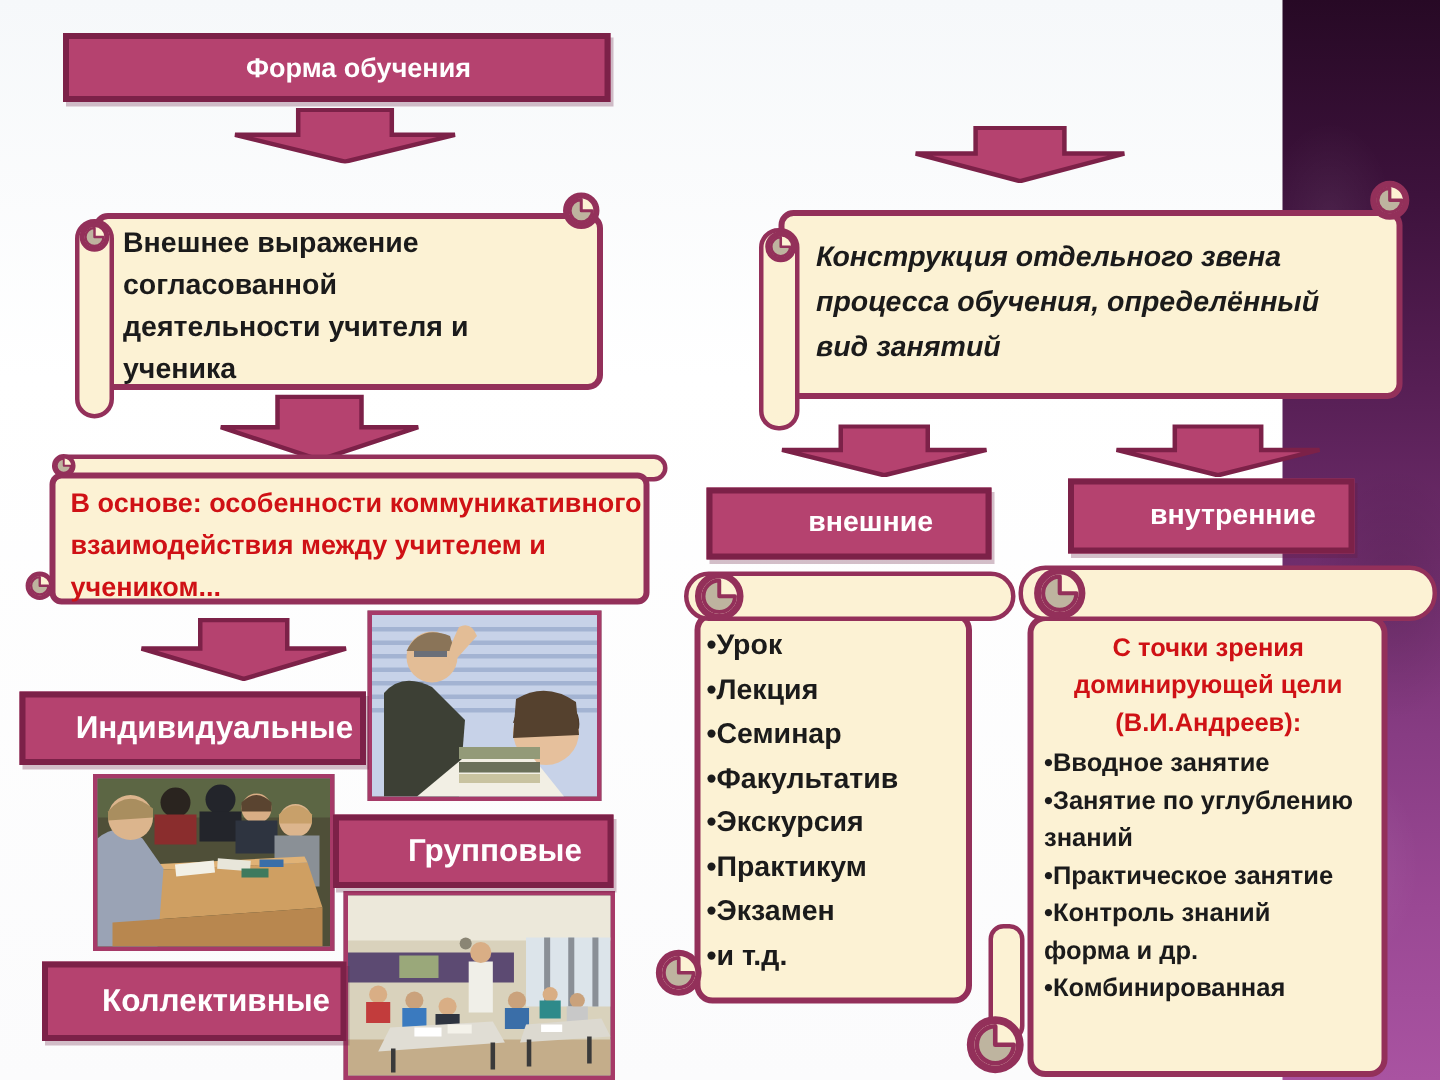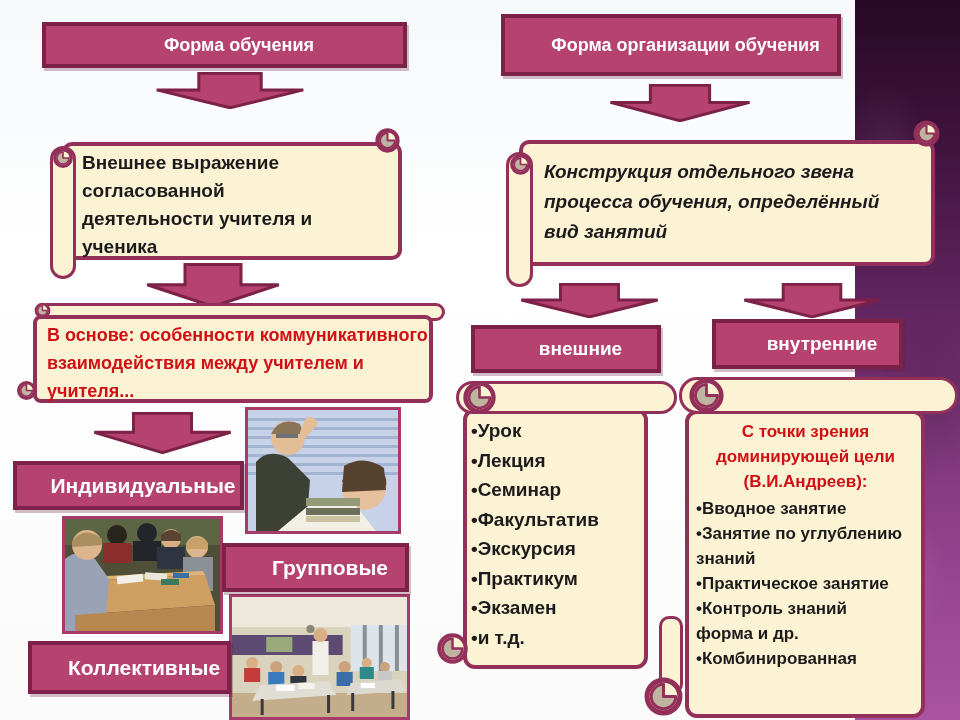--- a/index.html
+++ b/index.html
@@ -86,21 +86,21 @@
     </div>
     <div class="spiral" style="left:16px;top:380px;width:21px;height:21px;">
       <svg viewBox="0 0 40 40">
           <circle cx="20" cy="20" r="15" fill="#fcf2d4" stroke="#93305a" stroke-width="6"></circle>
           <path d="M20 20 L20 9 A11 11 0 1 0 31 20 Z" fill="#beb49f" stroke="#93305a" stroke-width="3" stroke-linejoin="round"></path>
         </svg>
     </div>
     <div class="dtext rtext" style="left:47px;top:321px;width:382px;font-size:18px;line-height:28px;">
       <div class="line">В основе: особенности коммуникативного</div>
       <div class="line">взаимодействия между учителем и</div>
-      <div class="line">учителя...</div>
+      <div class="line">учеником...</div>
     </div>
   </div>
 
   <div class="arrow" style="left:90px;top:412px;width:145px;height:42px;">
     <svg viewBox="0 0 100 62" preserveAspectRatio="none">
         <polygon points="30,2 70,2 70,30 97,30 50,60 3,30 30,30" fill="#b5426f" stroke="#7c2148" stroke-width="3" vector-effect="non-scaling-stroke"></polygon>
       </svg>
   </div>
 
   <div class="photo" style="left:245px;top:407px;width:156px;height:127px;">
@@ -206,23 +206,20 @@
   <div class="mbox" style="left:13px;top:461px;width:231px;height:49px;font-size:21px;">
     <span>Индивидуальные</span>
   </div>
   <div class="mbox" style="left:222px;top:543px;width:187px;height:49px;font-size:21px;">
     <span>Групповые</span>
   </div>
   <div class="mbox" style="left:28px;top:641px;width:203px;height:53px;font-size:21px;">
     <span>Коллективные</span>
   </div>
 
-  <div class="mbox" style="left:501px;top:14px;width:340px;height:62px;font-size:18px;">
-    <span>Форма организации обучения</span>
-  </div>
 
   <div class="arrow" style="left:606px;top:84px;width:148px;height:38px;">
     <svg viewBox="0 0 100 62" preserveAspectRatio="none">
         <polygon points="30,2 70,2 70,30 97,30 50,60 3,30 30,30" fill="#b5426f" stroke="#7c2148" stroke-width="3" vector-effect="non-scaling-stroke"></polygon>
       </svg>
   </div>
 
   <div>
     <div class="scrollbody" style="left:519px;top:140px;width:416px;height:126px;"></div>
     <div class="roll" style="left:506px;top:152px;width:27px;height:135px;"></div>

